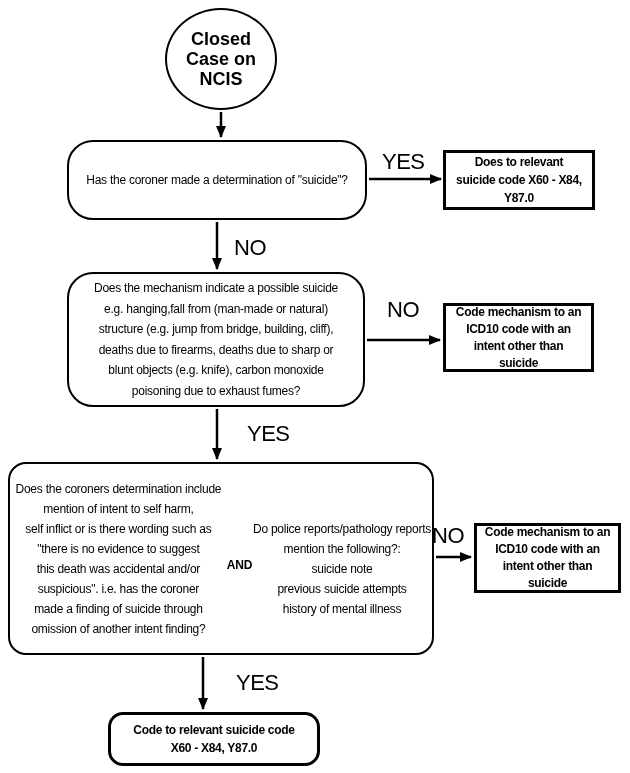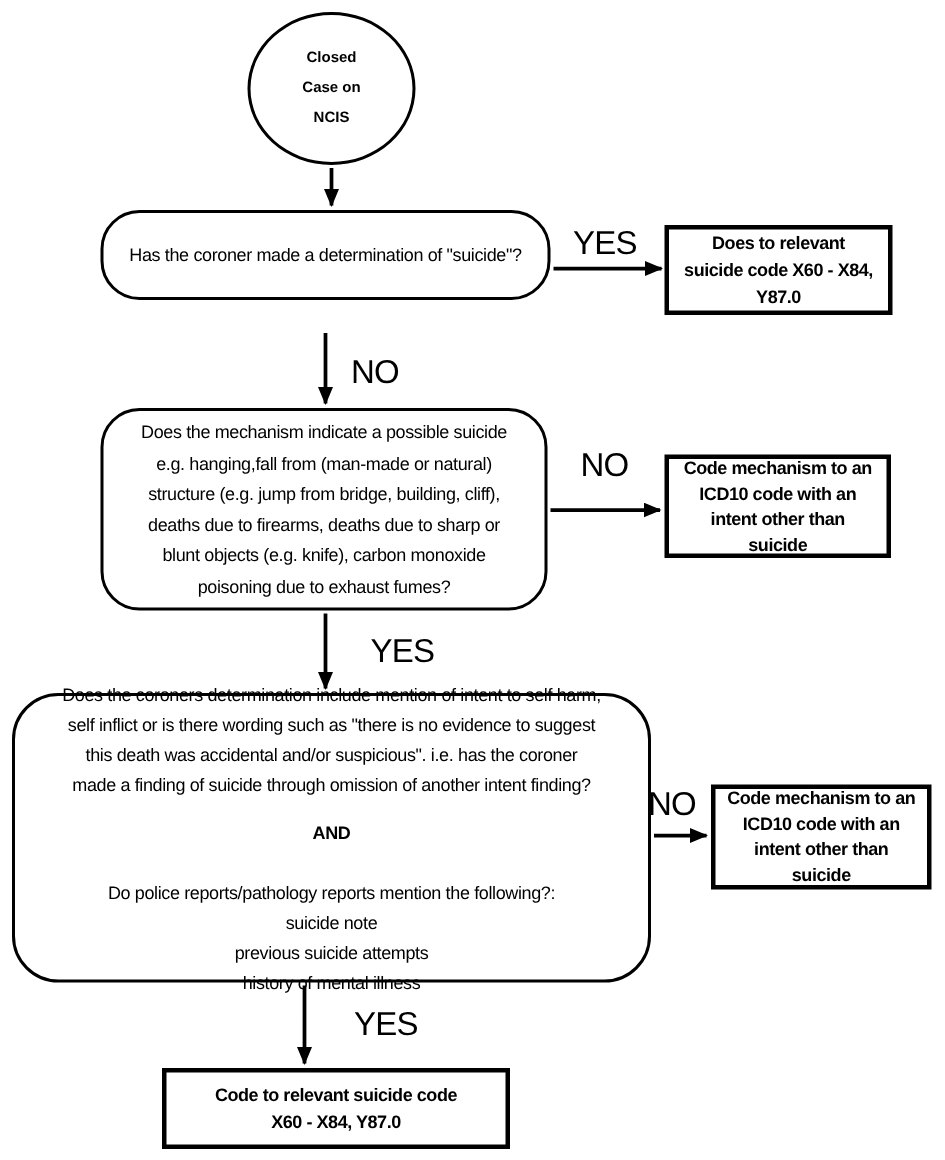--- a/index.html
+++ b/index.html
@@ -6,27 +6,27 @@
   #canvas{
     position:relative;width:630px;height:773px;background:#ffffff;
     font-family:"Liberation Sans","DejaVu Sans",sans-serif;color:#000;overflow:hidden;
   }
   .node{
     position:absolute;box-sizing:border-box;background:#fff;border:2px solid #000;
     display:flex;align-items:center;justify-content:center;text-align:center;
   }
   .start-ellipse{
     border-radius:50%;border-width:2.5px;
-    font-weight:bold;font-size:10px;line-height:20px;white-space:pre-line;
+    font-weight:bold;font-size:18px;line-height:20px;white-space:pre-line;
   }
   .decision{
     border-radius:26px;
     font-size:12px;line-height:20.5px;letter-spacing:-0.25px;white-space:pre-line;
   }
-  .decision-lg{border-radius:31px;flex-direction:column;font-size:12px;line-height:20px;}
+  .decision-lg{border-radius:18px;flex-direction:row;font-size:12px;line-height:20px;}
   .decision-lg .and-word{font-weight:bold;margin-top:12px;}
   .decision-lg .part2{margin-top:20px;}
   .outcome{
     border-width:3px;font-weight:bold;font-size:12px;letter-spacing:-0.3px;
     line-height:17px;white-space:pre-line;
   }
   .outcome.lh18{line-height:18px;}
   .flow-label{
     position:absolute;font-weight:normal;font-size:22px;line-height:1;letter-spacing:-0.5px;
   }
@@ -52,21 +52,21 @@
     <line x1="436" y1="557" x2="471" y2="557" stroke="#000" stroke-width="2.5" marker-end="url(#ah)"></line>
     <line x1="203" y1="657" x2="203" y2="709" stroke="#000" stroke-width="2.5" marker-end="url(#ah)"></line>
   </svg>
 
   <div class="node start-ellipse" style="left:165px;top:8px;width:112px;height:102px;">
     <span class="pre">Closed
 Case on
 NCIS</span>
   </div>
 
-  <div class="node decision" style="left:67px;top:140px;width:300px;height:60px;">
+  <div class="node decision" style="left:67px;top:140px;width:300px;height:80px;">
     <span class="pre">Has the coroner made a determination of "suicide"?</span>
   </div>
 
   <div class="node outcome lh18" style="left:443px;top:150px;width:152px;height:60px;">
     <span class="pre">Does to relevant
 suicide code X60 - X84,
 Y87.0</span>
   </div>
 
   <div class="node decision" style="left:67px;top:272px;width:298px;height:135px;text-align:center;">
@@ -97,21 +97,21 @@
 history of mental illness</div>
   </div>
 
   <div class="node outcome" style="left:474px;top:523px;width:147px;height:70px;">
     <span class="pre">Code mechanism to an
 ICD10 code with an
 intent other than
 suicide</span>
   </div>
 
-  <div class="node outcome lh18" style="left:108px;top:712px;width:232px;height:54px;">
+  <div class="node outcome lh18" style="left:108px;top:712px;width:212px;height:54px;border-radius:15px;">
     <span class="pre">Code to relevant suicide code
 X60 - X84, Y87.0</span>
   </div>
 
   <div class="flow-label" style="left:382px;top:151px;">YES</div>
   <div class="flow-label" style="left:234px;top:237px;">NO</div>
   <div class="flow-label" style="left:387px;top:299px;">NO</div>
   <div class="flow-label" style="left:247px;top:423px;">YES</div>
   <div class="flow-label" style="left:432px;top:525px;">NO</div>
   <div class="flow-label" style="left:236px;top:672px;">YES</div>

